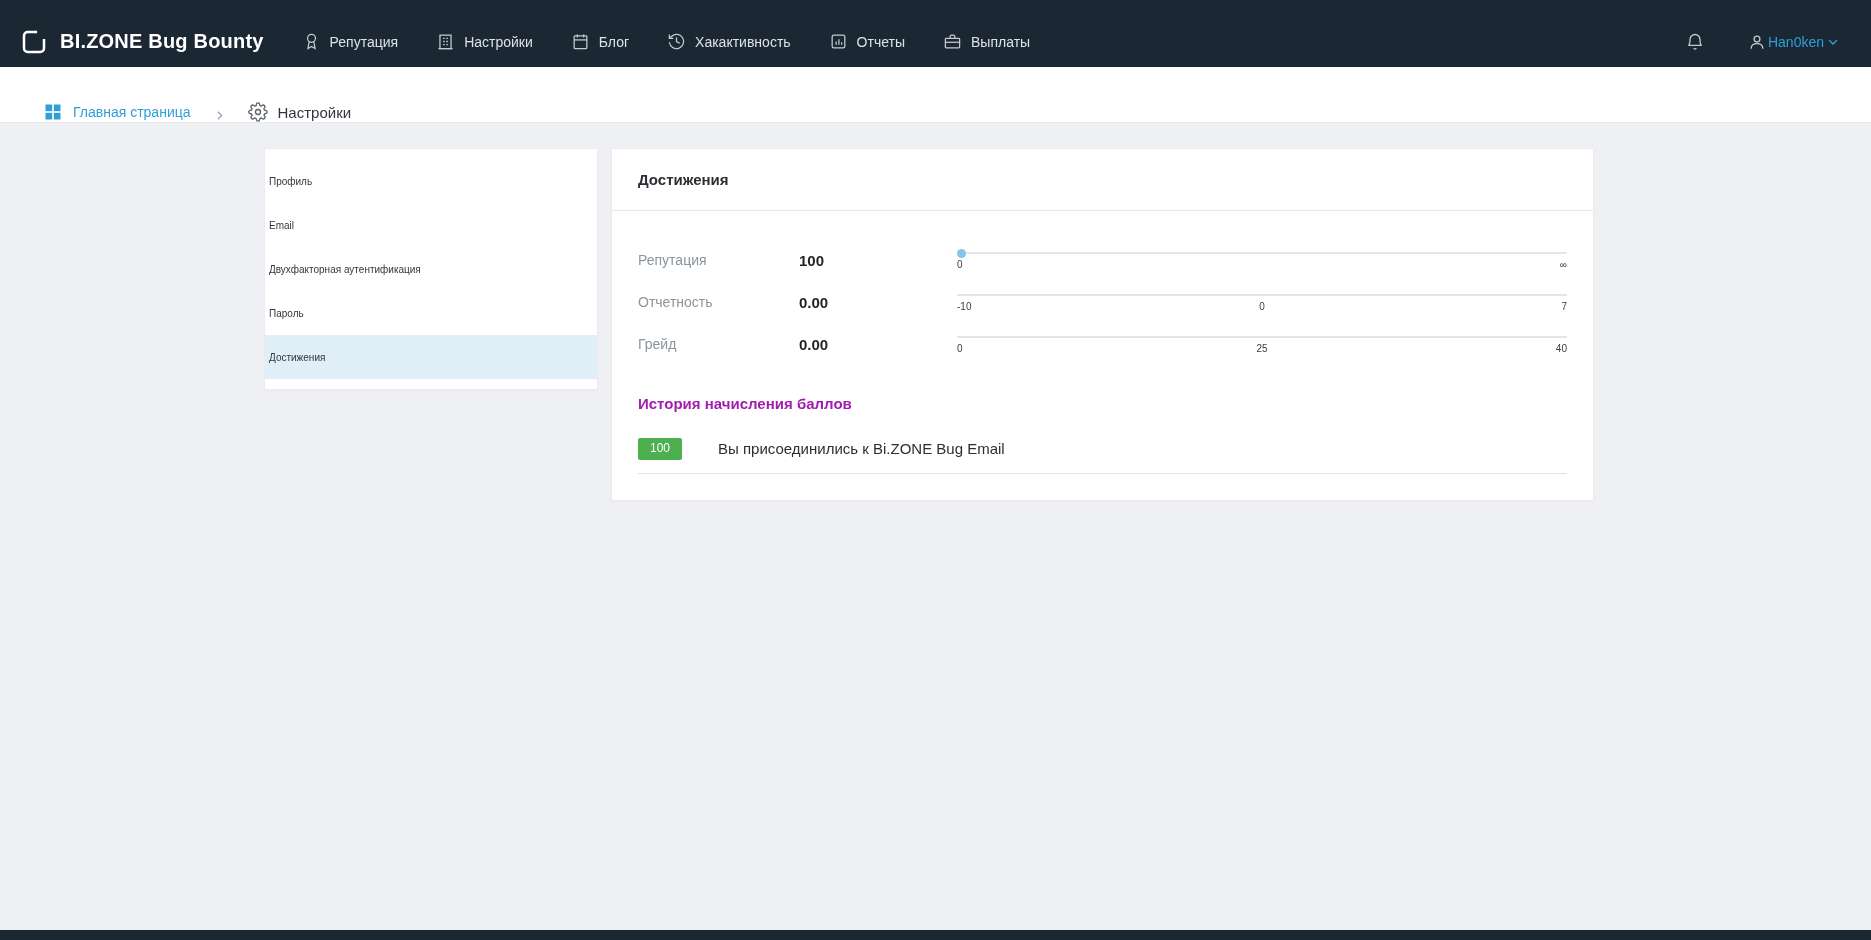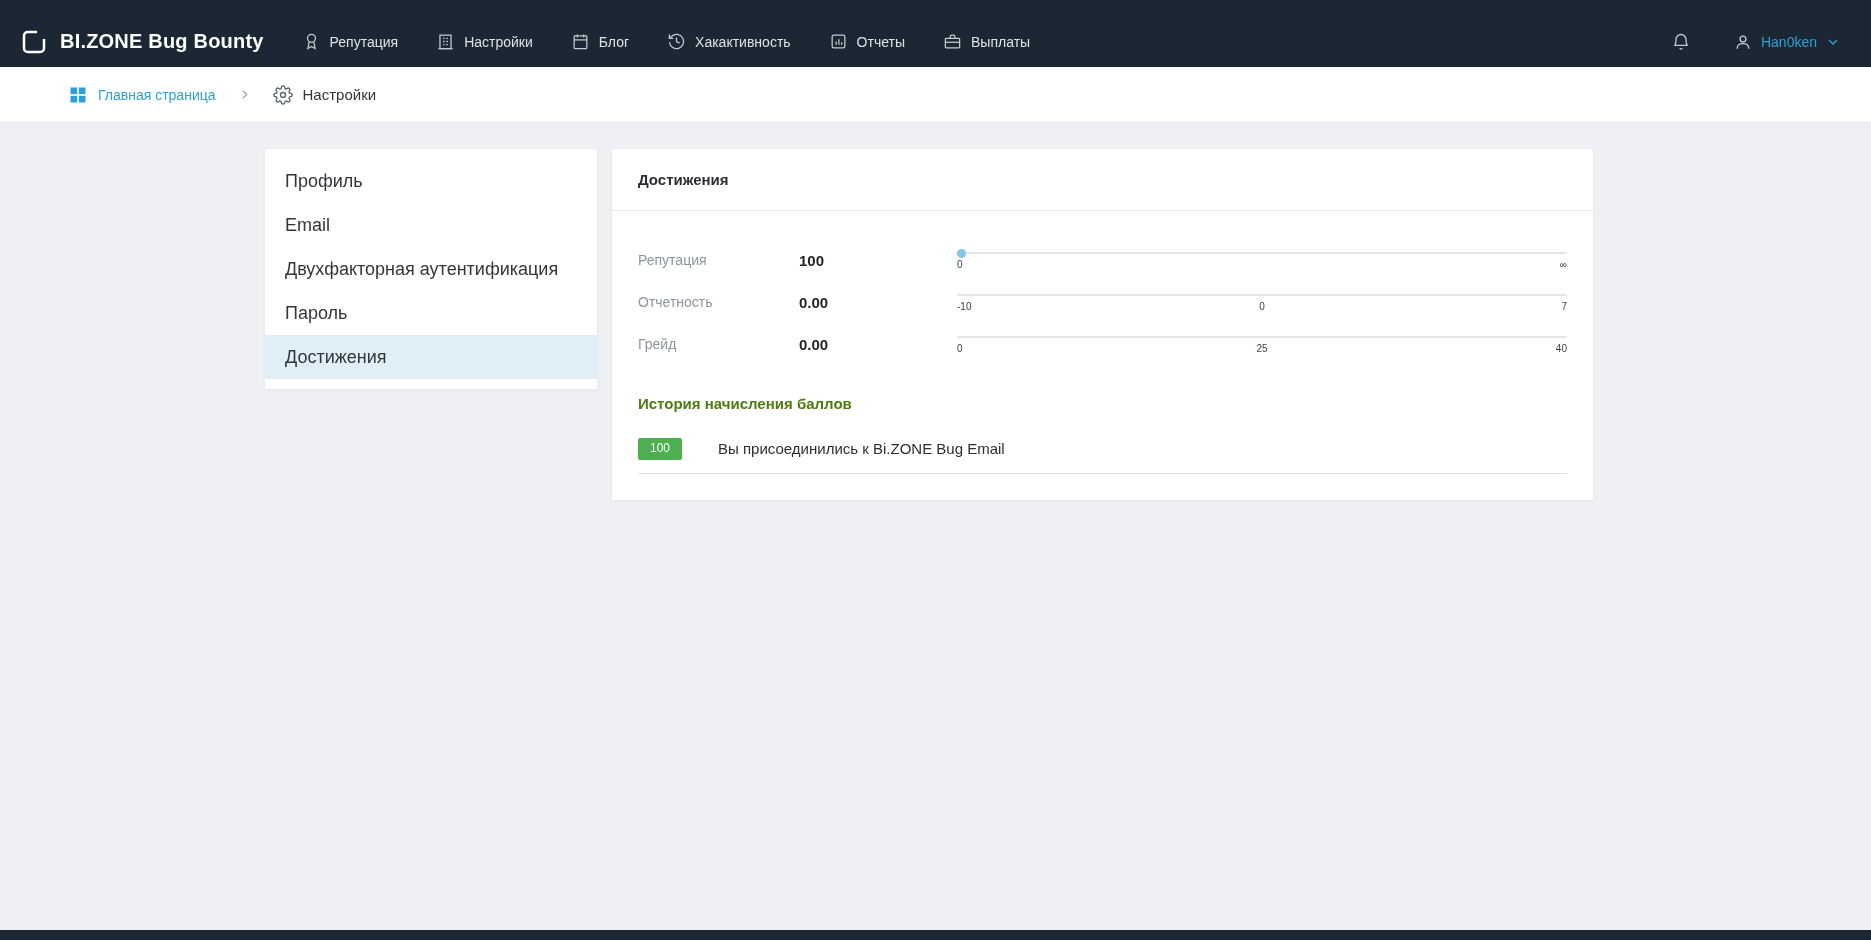--- a/index.html
+++ b/index.html
@@ -33,31 +33,31 @@
     align-items:center;
     padding:16px 30px 0 19px;
     color:var(--nav-text);
   }
   .brand{display:flex;align-items:center;gap:11px;cursor:pointer;}
   .brand-name{color:#ffffff;font-size:20px;font-weight:700;letter-spacing:.2px;white-space:nowrap;}
   .nav-items{display:flex;align-items:center;gap:38px;margin-left:38px;}
   .nav-item{display:flex;align-items:center;gap:9px;font-size:14px;cursor:pointer;white-space:nowrap;}
   .nav-item .ic{color:#c3cad1;}
   .nav-right{margin-left:auto;display:flex;align-items:center;gap:42px;}
-  .user-menu{display:flex;align-items:center;gap:8px;cursor:pointer;}
+  .user-menu{display:flex;align-items:center;gap:1px;cursor:pointer;}
   .user-name{color:var(--accent);font-size:14px;}
 
   
   .breadcrumb-bar{
     height:56px;
     background:#ffffff;
     border-bottom:1px solid var(--border);
     display:flex;
-    align-items:center;
-    padding:0 68px;
+    align-items:flex-end;
+    padding:0 43px;
     gap:22px;
   }
   .crumb{display:flex;align-items:center;gap:10px;font-size:14px;}
   .crumb.home{color:var(--accent);cursor:pointer;}
   .crumb.current{color:var(--text);font-size:15px;}
   .crumb-sep{color:#9aa1a8;}
 
   
   .content{
     display:flex;
@@ -69,22 +69,22 @@
     background:var(--card-bg);
     border:1px solid #ececee;
     border-radius:2px;
     box-shadow:0 1px 2px rgba(0,0,0,.03);
   }
   .settings-nav{width:334px;padding:10px 0;}
   .settings-item{
     height:44px;
     display:flex;
     align-items:center;
-    padding:0 20px;
-    font-size:18px;
+    padding:0 4px;
+    font-size:10px;
     color:var(--text);
     cursor:pointer;
     white-space:nowrap;
   }
   .settings-item.active{background:#e0eef8;}
 
   .panel{width:983px;padding-bottom:26px;}
   .panel-header{
     height:62px;
     display:flex;
@@ -109,21 +109,21 @@
   .scale-labels{display:flex;margin-top:5px;font-size:10px;color:#3a3f44;}
   .scale-labels span{flex:1;}
   .scale-labels span:nth-child(1){text-align:left;}
   .scale-labels span:nth-child(2){text-align:center;}
   .scale-labels span:nth-child(3){text-align:right;}
 
   .history-title{
     margin:18px 26px 0 26px;
     font-size:15px;
     font-weight:700;
-    color:#4d7c0f;
+    color:#a21caf;
   }
   .history-entry{
     margin:26px 26px 0 26px;
     display:flex;
     align-items:center;
     gap:36px;
     padding-bottom:13px;
     border-bottom:1px solid #e0e2e5;
   }
   .points-badge{

